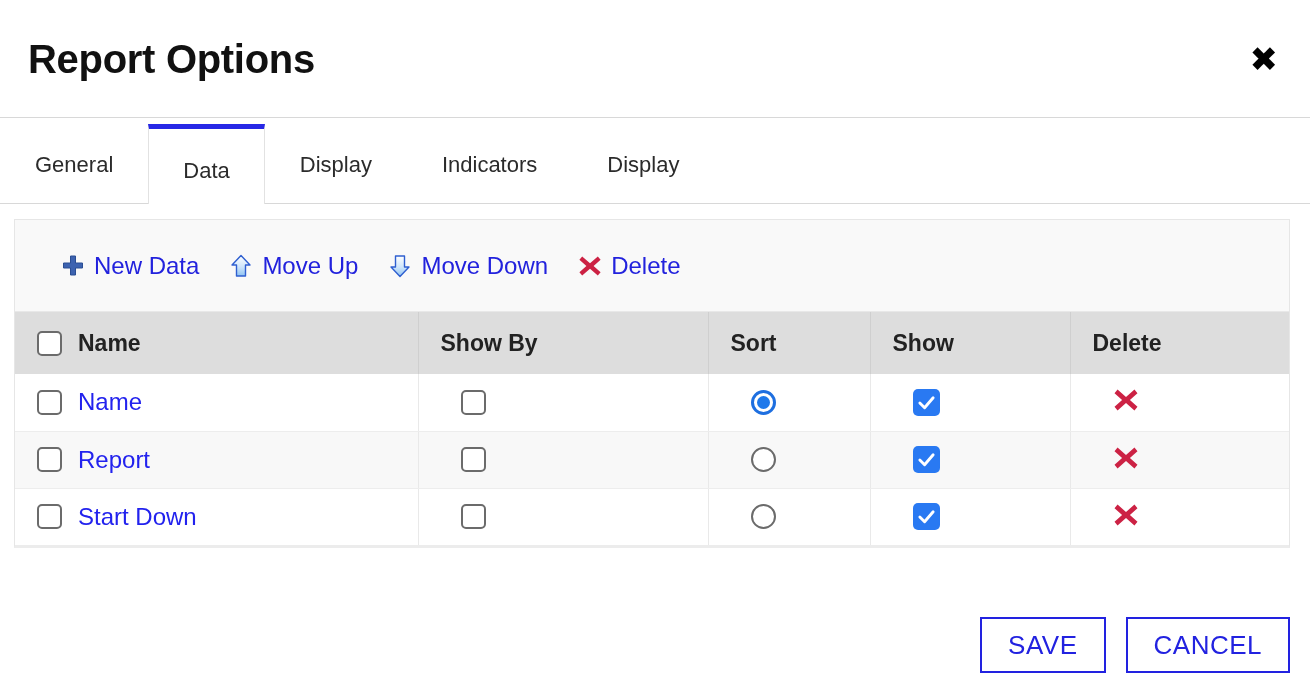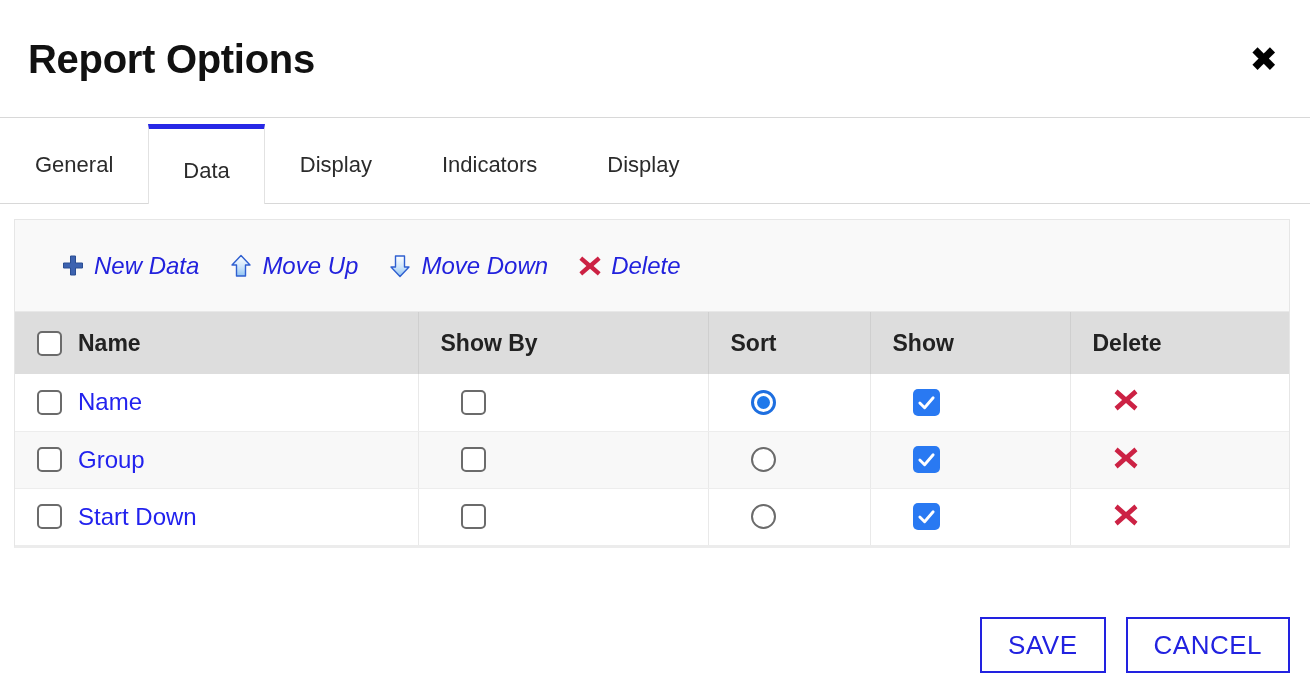--- a/index.html
+++ b/index.html
@@ -107,21 +107,20 @@
     gap: 30px;
   }
   .tool-btn {
     display: flex;
     align-items: center;
     gap: 9px;
     cursor: pointer;
     font-size: 24px;
     color: #2222dd;
     user-select: none;
-    font-style: italic;
   }
   .tool-label { color: #2222dd; }
 
   .ic { width: 24px; height: 24px; display:block; }
 
   
   table.data-table {
     width: 100%;
     border-collapse: collapse;
     table-layout: fixed;
@@ -386,21 +385,21 @@
                 </svg>
               </span>
             </div>
           </td>
         </tr>
 
         <tr class="row-even">
           <td>
             <div class="cell-inner">
               <span class="cb"></span>
-              <span class="row-link">Group</span>
+              <span class="row-link">Report</span>
             </div>
           </td>
           <td>
             <div class="cell-center">
               <span class="cb"></span>
             </div>
           </td>
           <td>
             <div class="cell-center">
               <span class="radio"></span>

